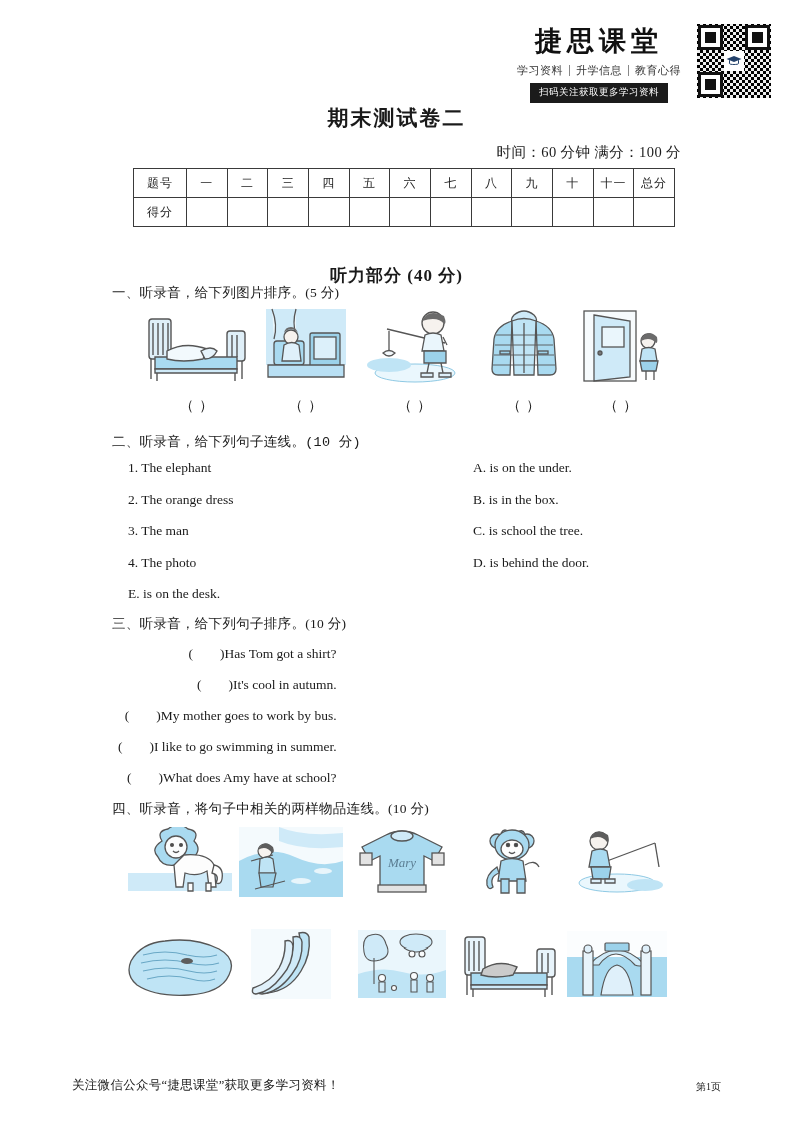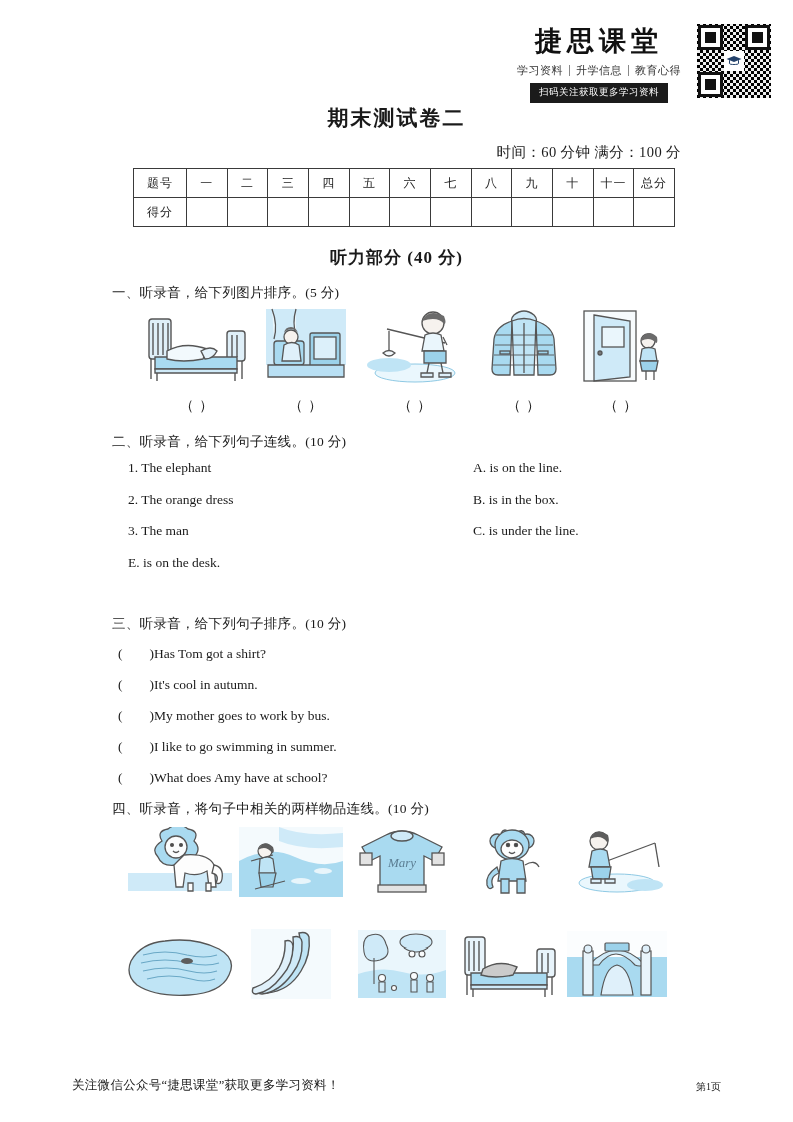--- a/index.html
+++ b/index.html
@@ -184,21 +184,21 @@
   .match-row {
     display: flex;
     justify-content: space-between;
     font-size: 13.5px;
     margin-bottom: 15.5px;
   }
   .match-left  { width: 330px; }
   .match-right { width: 200px; }
 
   
-  .order-wrap { position: absolute; left: 118px; }
+  .order-wrap { position: absolute; left: 118px; text-align: right; }
   .order-row {
     font-size: 13.5px;
     margin-bottom: 15px;
     white-space: pre;
   }
 
   
   .footer-left {
     position: absolute;
     left: 72px;
@@ -275,21 +275,21 @@
     <td></td>
     <td></td>
     <td></td>
     <td></td>
     <td></td>
     <td></td>
   </tr>
 </tbody>
   </table>
 
-<div class="part-head" style="top:246px;">听力部分 (40 分)</div>
+<div class="part-head" style="top:264px;">听力部分 (40 分)</div>
 
 <div class="q-head" style="top:284px;">一、听录音，给下列图片排序。(5 分)</div>
 
 <div class="pic-row" style="top:306px; left:138px; width:530px;">
 
   <div class="pic-cell" style="width:118px;">
     <div class="pic-box" style="height:80px;">
       <svg width="112" height="78" viewBox="0 0 112 78">
         <g stroke="#555" stroke-width="1.4" fill="none">
           <rect x="8" y="12" width="22" height="40" rx="3" fill="#dfeff8"></rect>
@@ -398,34 +398,38 @@
 </div>
 
 <div class="paren-row" style="top:397px; left:138px; width:530px;">
   <span class="paren" style="width:118px;">（    ）</span>
   <span class="paren" style="width:100px;">（    ）</span>
   <span class="paren" style="width:118px;">（    ）</span>
   <span class="paren" style="width:100px;">（    ）</span>
   <span class="paren" style="width:94px;">（    ）</span>
 </div>
 
-<div class="q-head" style="top:433px;">二、听录音，给下列句子连线。(10 分)</div>
+<div class="q-head" style="top:433px;font-family:Liberation Mono, monospace;">二、听录音，给下列句子连线。(10 分)</div>
 
 <div class="match-wrap" style="top:460px;">
   <div class="match-row">
     <span class="match-left">1. The elephant</span>
-    <span class="match-right">A. is on the line.</span>
+    <span class="match-right">A. is on the under.</span>
   </div>
   <div class="match-row">
     <span class="match-left">2. The orange dress</span>
     <span class="match-right">B. is in the box.</span>
   </div>
   <div class="match-row">
     <span class="match-left">3. The man</span>
-    <span class="match-right">C. is under the line.</span>
+    <span class="match-right">C. is school the tree.</span>
+  </div>
+  <div class="match-row">
+    <span class="match-left">4. The photo</span>
+    <span class="match-right">D. is behind the door.</span>
   </div>
   <div class="match-row">
     <span class="match-right">E. is on the desk.</span>
   </div>
 </div>
 
 <div class="q-head" style="top:615px;">三、听录音，给下列句子排序。(10 分)</div>
 
 <div class="order-wrap" style="top:646px;">
   <div class="order-row">(        )Has Tom got a shirt?</div>

